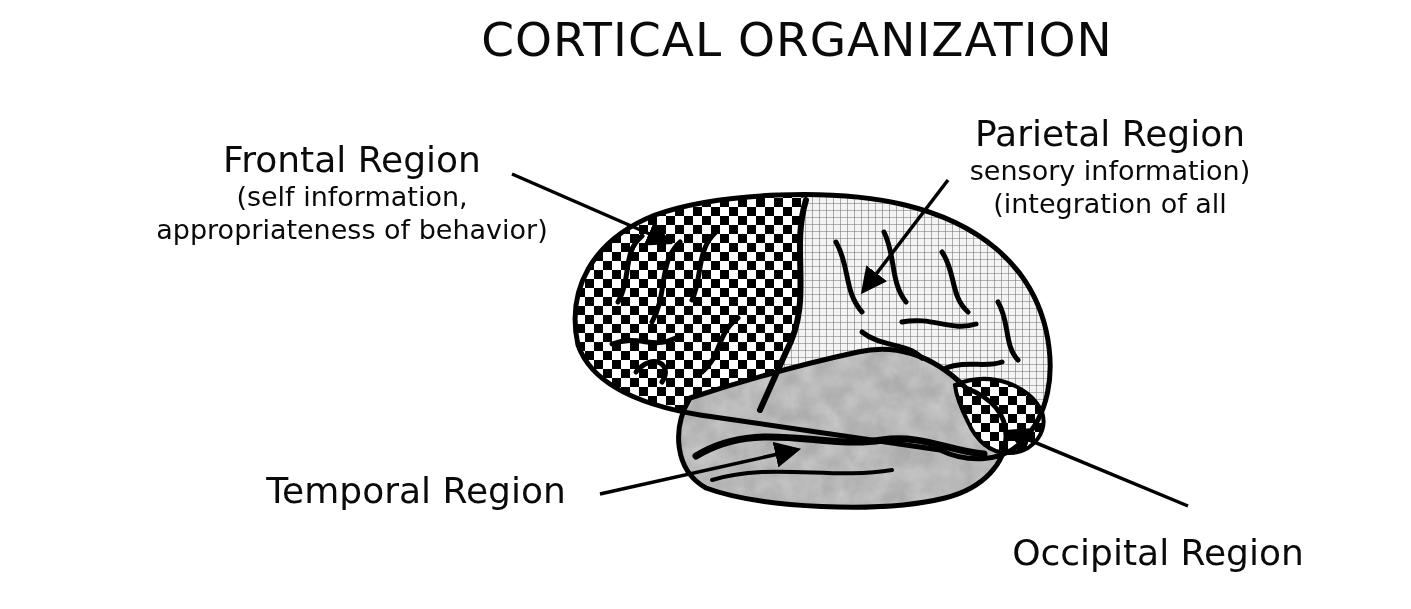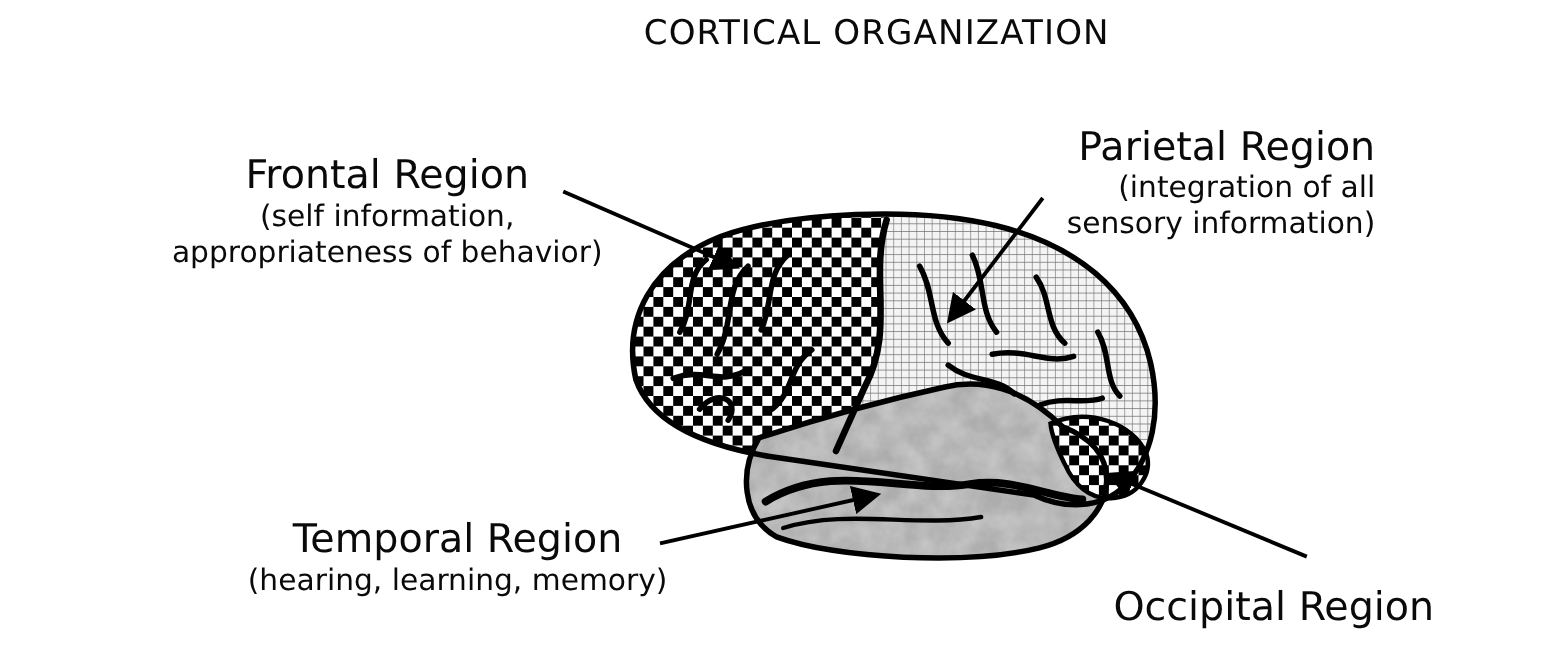--- a/index.html
+++ b/index.html
@@ -12,21 +12,21 @@
     overflow: hidden;
   }
   .svg-layer {
     position: absolute;
     left: 0; top: 0;
     width: 1411px; height: 609px;
   }
   .title {
     position: absolute;
     transform: translateX(-50%);
-    font-size: 31px;
+    font-size: 47px;
     letter-spacing: 1px;
     white-space: nowrap;
   }
   .label-block {
     position: absolute;
     transform: translateX(-50%);
     text-align: center;
     white-space: nowrap;
   }
   .region-name { font-size: 36px; line-height: 1.2; }
@@ -111,28 +111,27 @@
   </svg>
 
   <div class="title" style="left:797px; top:12px;">CORTICAL ORGANIZATION</div>
 
   <div class="label-block" style="left:352px; top:138px;">
     <div class="region-name">Frontal Region</div>
     <div class="region-desc">(self information,</div>
     <div class="region-desc">appropriateness of behavior)</div>
   </div>
 
-  <div class="label-block" style="left:1110px; top:112px;text-align:right;">
+  <div class="label-block" style="left:1110px; top:112px;">
     <div class="region-name">Parietal Region</div>
+    <div class="region-desc">sensory information)</div>
     <div class="region-desc">(integration of all</div>
-    <div class="region-desc">sensory information)</div>
   </div>
 
   <div class="label-block" style="left:416px; top:448px;margin-top:21px;">
     <div class="region-name">Temporal Region</div>
-    <div class="region-desc">(hearing, learning, memory)</div>
   </div>
 
   <div class="label-block" style="left:1158px; top:498px;margin-top:33px;">
     <div class="region-name">Occipital Region</div>
   </div>
 
 </div>
 
 </body></html>

